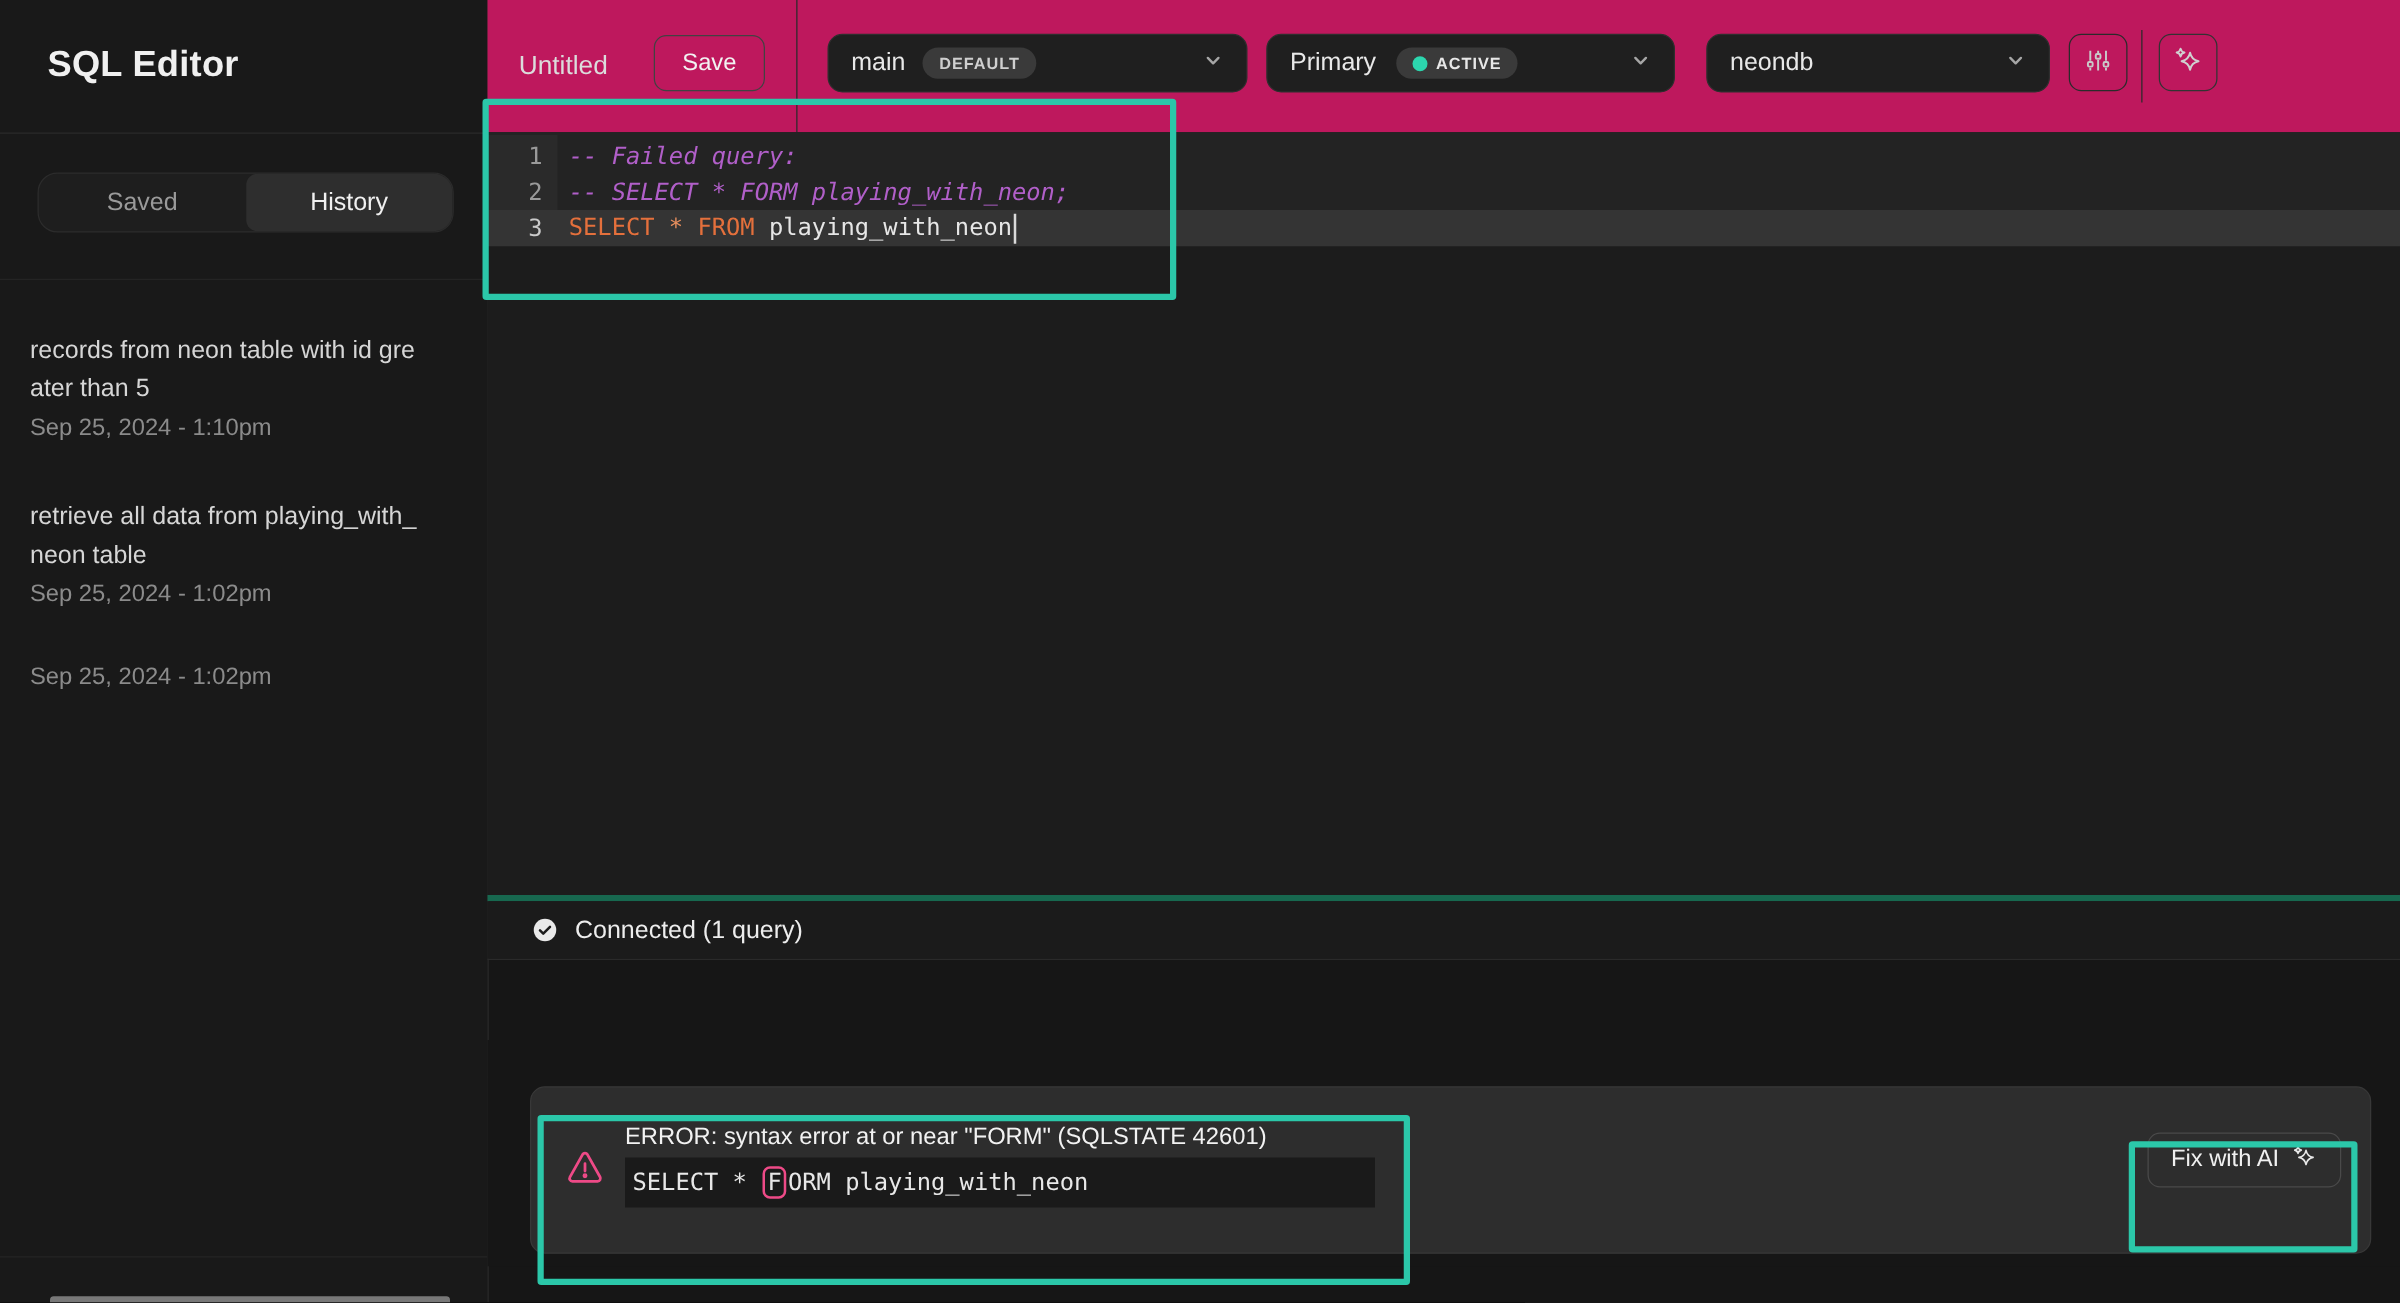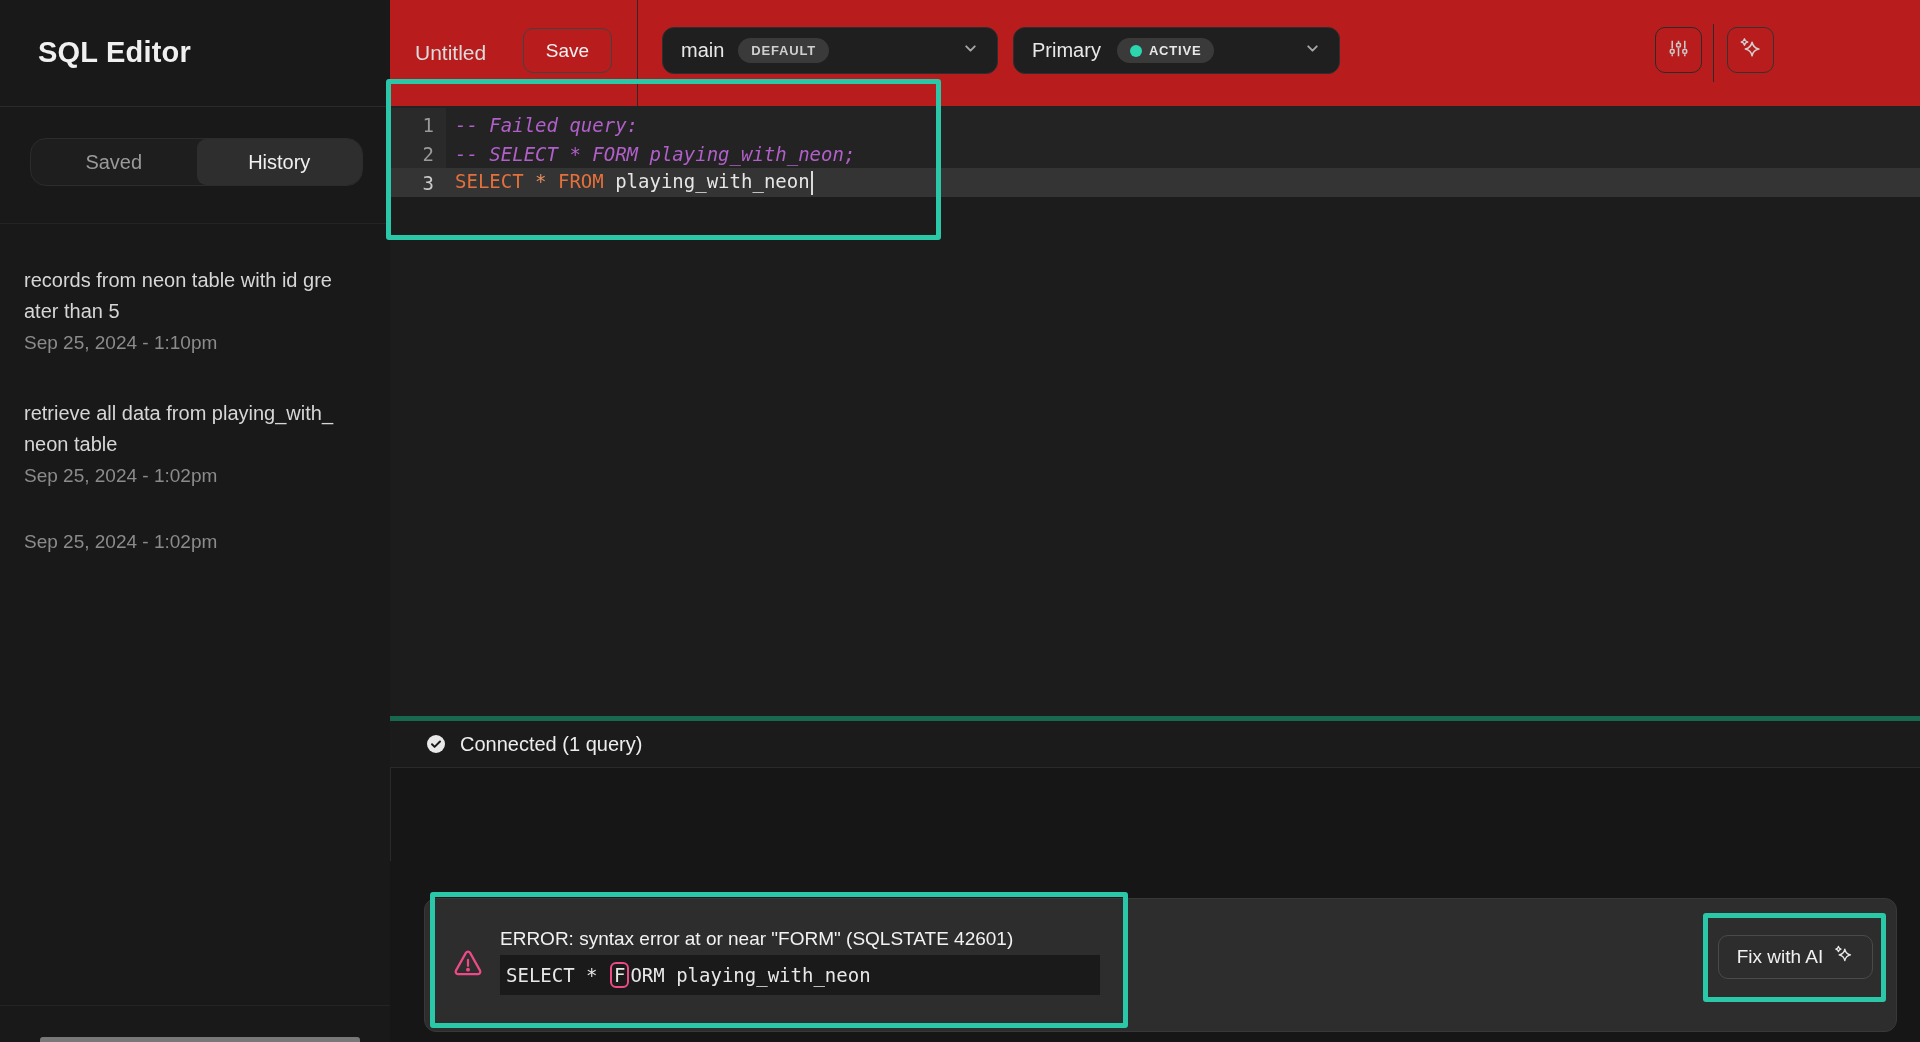--- a/index.html
+++ b/index.html
@@ -26,21 +26,21 @@
   .tabs{position:absolute;left:30px;top:138px;width:333px;height:48px;background:#1e1e1e;border:1px solid #2c2c2c;border-radius:16px;display:flex;overflow:hidden;}
   .tab{flex:1;display:flex;align-items:center;justify-content:center;font-size:20px;color:#9a9a9a;cursor:pointer;}
   .tab.active{background:#2e2e2e;color:#f0f0f0;border-radius:9px;}
   .history{position:absolute;left:24px;top:223px;width:316px;padding-top:42px;}
   .h-item{margin-bottom:44px;cursor:pointer;}
   .h-item .t{font-size:20px;line-height:31px;color:#d6d6d6;word-break:break-all;}
   .h-item .ts{margin-top:5px;font-size:19px;color:#8b8b8b;}
   .sb-sliver{position:absolute;left:40px;top:1037px;width:320px;height:6px;background:#787878;border-radius:3px 3px 0 0;}
 
   
-  .topbar{position:absolute;left:390px;top:0;width:1530px;height:106px;background:#b91c1c;}
+  .topbar{position:absolute;left:390px;top:0;width:1530px;height:106px;background:#be185d;}
   .untitled{position:absolute;left:25px;top:0;height:106px;display:flex;align-items:center;font-size:21px;color:#dcdcdc;}
   .btn{display:flex;align-items:center;justify-content:center;border:1px solid #424242;border-radius:10px;background:transparent;color:#f2f2f2;font-size:19px;font-family:"Liberation Sans",sans-serif;cursor:pointer;}
   .save-btn{position:absolute;left:133px;top:28px;width:89px;height:45px;}
   .dd{position:absolute;top:27px;height:47px;background:#1f1f1f;border:1px solid #2e2e2e;border-radius:12px;display:flex;align-items:center;cursor:pointer;}
   .dd .name{font-size:20px;color:#e8e8e8;}
   .pill{display:flex;align-items:center;gap:7px;background:#3a3a3a;border-radius:999px;padding:5px 13px;font-size:13px;font-weight:600;letter-spacing:.8px;color:#cfcfcf;}
   .pill .dot{width:12px;height:12px;border-radius:50%;background:var(--active-dot);}
   .dd .chev{margin-left:auto;}
   .iconbtn{position:absolute;top:27px;width:47px;height:46px;border:1px solid #2b2b2b;border-radius:10px;background:transparent;display:flex;align-items:center;justify-content:center;cursor:pointer;}
 
@@ -64,21 +64,21 @@
   .statusrow{position:absolute;left:390px;top:721px;width:1530px;height:46px;background:#1b1b1b;display:flex;align-items:center;}
   .statusrow .txt{font-size:20px;color:#ededed;margin-left:14px;}
   .statusrow .ck{margin-left:36px;display:flex;}
   .actionsrow{position:absolute;left:390px;top:767px;width:1530px;height:94px;background:#1b1b1b;display:flex;align-items:center;}
   .run-btn{position:absolute;left:37px;top:18px;width:110px;height:48px;background:#f0f0f0;border:none;border-radius:10px;color:#121212;display:flex;align-items:center;justify-content:center;gap:10px;font-size:20px;font-weight:500;cursor:pointer;font-family:"Liberation Sans",sans-serif;}
   .act-div{position:absolute;left:183px;top:23px;height:38px;width:1px;background:#333;}
   .explain-btn{position:absolute;left:222px;top:18px;width:111px;height:48px;font-size:20px;}
   .analyze-btn{position:absolute;left:347px;top:18px;width:121px;height:48px;font-size:20px;}
 
   
-  .results{position:absolute;left:390px;top:861px;width:1530px;height:181px;background:#161616;}
+  .results{position:absolute;left:390px;top:832px;width:1530px;height:181px;background:#161616;}
   .res-panel{position:absolute;left:34px;top:37px;width:1473px;height:134px;background:#2d2d2d;border:1px solid #383838;border-radius:12px;}
   .err-icon{position:absolute;left:62px;top:87px;}
   .err-msg{position:absolute;left:110px;top:67px;font-size:19px;color:#f2f2f2;}
   .err-code{position:absolute;left:110px;top:94px;width:600px;height:40px;background:#1a1a1a;display:flex;align-items:center;font-family:"DejaVu Sans Mono",monospace;font-size:19px;color:#e8e8e8;white-space:pre;padding-left:6px;}
   .err-mark{display:inline-block;border:2px solid var(--error-pink);border-radius:6px;padding:0 2px;margin:0 1px;line-height:22px;}
   .fix-btn{position:absolute;left:1328px;top:74px;width:155px;height:44px;background:#2d2d2d;border:1px solid #4a4a4a;border-radius:10px;display:flex;align-items:center;justify-content:center;gap:10px;font-size:19px;color:#f0f0f0;cursor:pointer;font-family:"Liberation Sans",sans-serif;}
 
   
   .anno{position:absolute;border:5px solid var(--accent-teal);border-radius:3px;pointer-events:none;z-index:20;background:transparent;}
   .anno-editor{left:386px;top:79px;width:555px;height:161px;}
@@ -142,20 +142,28 @@
         <span class="dot"></span>
         <span>ACTIVE</span>
       </span>
       <span class="chev">
         <svg width="17" height="17" viewBox="0 0 16 16">
             <path d="M4 6l4 4 4-4" stroke="#a6a6a6" stroke-width="1.8" fill="none" stroke-linecap="round" stroke-linejoin="round"></path>
           </svg>
       </span>
     </div>
 
+    <div class="dd" style="left:975px;width:275px;padding:0 18px;">
+      <span class="name">neondb</span>
+      <span class="chev">
+        <svg width="17" height="17" viewBox="0 0 16 16">
+            <path d="M4 6l4 4 4-4" stroke="#a6a6a6" stroke-width="1.8" fill="none" stroke-linecap="round" stroke-linejoin="round"></path>
+          </svg>
+      </span>
+    </div>
 
     <button class="iconbtn" style="left:1265px;">
       <span>
         <svg width="23" height="23" viewBox="0 0 22 22" fill="none" stroke="#c9c9c9" stroke-width="1.5">
           <path d="M5 3.5v7.5M5 16.5v2M11 3.5v2M11 10.5v8M17 3.5v7.5M17 16.5v2"></path>
           <rect x="3.2" y="12" width="3.6" height="3.6" rx="1"></rect>
           <rect x="9.2" y="6" width="3.6" height="3.6" rx="1"></rect>
           <rect x="15.2" y="12" width="3.6" height="3.6" rx="1"></rect>
         </svg>
       </span>

